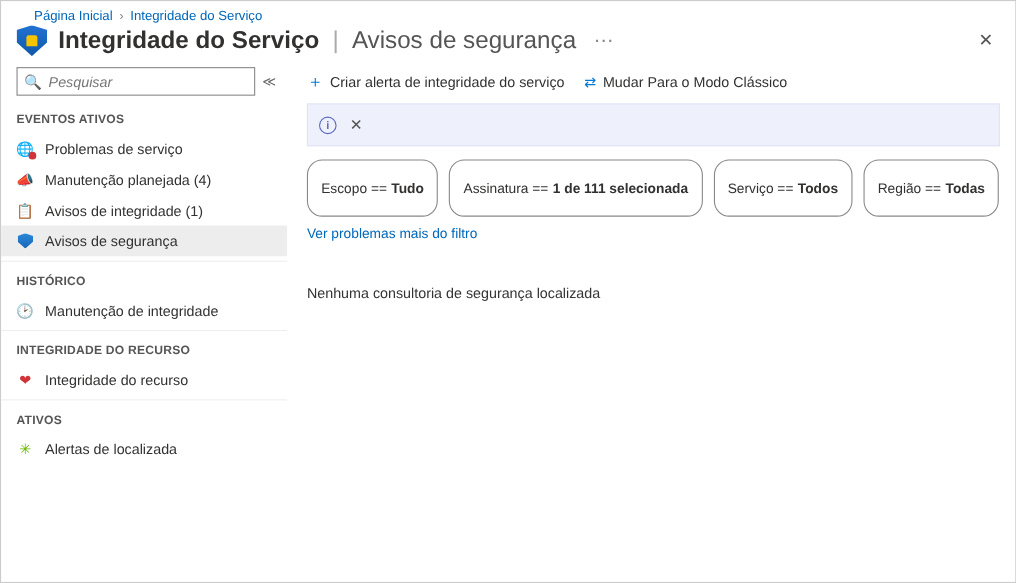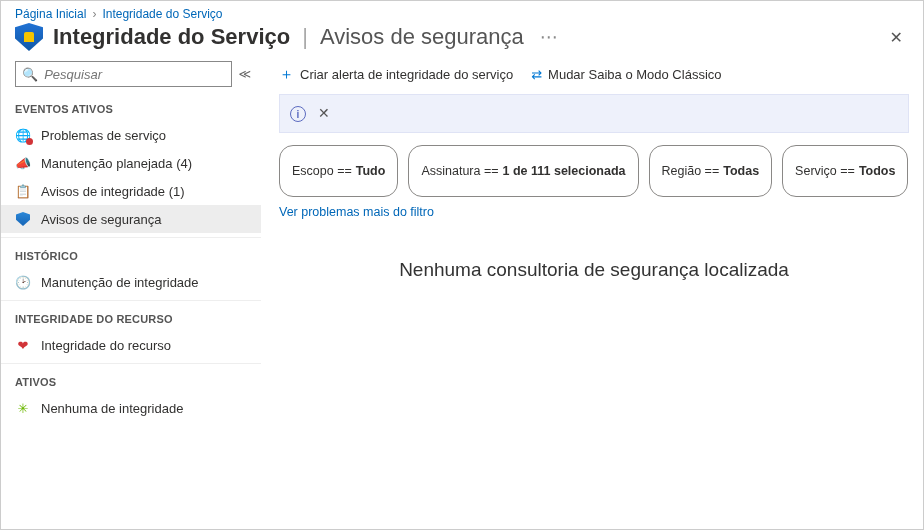--- a/index.html
+++ b/index.html
@@ -12,21 +12,21 @@
     height: 530px;
     border: 1px solid #ccc;
     overflow: hidden;
     display: flex;
     flex-direction: column;
   }
   a { color: #0067b8; text-decoration: none; }
 
   
   .breadcrumb {
-    padding: 6px 14px 2px 14px;
+    padding: 6px 14px 2px 30px;
     font-size: 12px;
     display: flex;
     align-items: center;
     gap: 6px;
   }
   .breadcrumb .sep { color: #888; }
 
   
   .titlebar {
     display: flex;
@@ -167,23 +167,22 @@
     padding:18px 12px;
     font-size:12.5px;
     display:flex;gap:4px;align-items:center;
     cursor:pointer;
     white-space: nowrap;
   }
   .pill b { font-weight:600;}
 
   .link-row { padding: 2px 0 10px 0; font-size: 12.5px;}
   .empty-msg {
-    text-align:center;
     padding: 30px 0;
-    font-size: 19px;
+    font-size: 13px;
     color:#333;
   }
 </style>
 </head>
 <body>
 
 <div class="breadcrumb">
   <a href="#">Página Inicial</a>
   <span class="sep">›</span>
   <a href="#">Integridade do Serviço</a>
@@ -244,57 +243,57 @@
     <div class="section-header">INTEGRIDADE DO RECURSO</div>
     <div class="nav-item">
       <span class="nav-icon ic-res">❤</span>
       <span>Integridade do recurso</span>
     </div>
 
     <hr>
     <div class="section-header">ATIVOS</div>
     <div class="nav-item">
       <span class="nav-icon ic-alert">✳</span>
-      <span>Nenhuma de integridade</span>
+      <span>Alertas de localizada</span>
     </div>
   </div>
 
   <div class="main">
     <div class="cmdbar">
       <div class="cmd">
         <span class="plus">＋</span>
         <span>Criar alerta de integridade do serviço</span>
       </div>
       <div class="cmd">
         <span class="swap">⇄</span>
-        <span>Mudar Saiba o Modo Clássico</span>
+        <span>Mudar Para o Modo Clássico</span>
       </div>
     </div>
 
     <div class="banner">
       <div class="info-ic">i</div>
       <div class="banner-close">✕</div>
     </div>
 
     <div class="filters">
       <div class="pill">
         <span>Escopo == </span>
           <b>Tudo</b>
       </div>
       <div class="pill">
         <span>Assinatura == </span>
           <b>1 de 111 selecionada</b>
       </div>
       <div class="pill">
+        <span>Serviço == </span>
+          <b>Todos</b>
+      </div>
+      <div class="pill">
         <span>Região == </span>
           <b>Todas</b>
-      </div>
-      <div class="pill">
-        <span>Serviço == </span>
-          <b>Todos</b>
       </div>
     </div>
 
     <div class="link-row">
       <a href="#">Ver problemas mais do filtro</a>
     </div>
 
     <div class="empty-msg">Nenhuma consultoria de segurança localizada</div>
   </div>
 </div>

